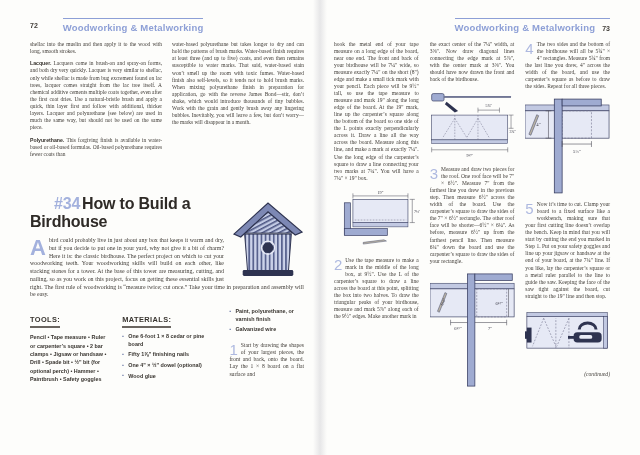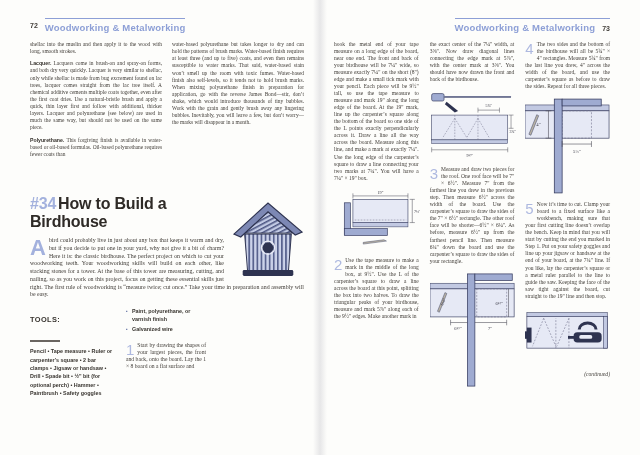--- a/index.html
+++ b/index.html
@@ -9,47 +9,47 @@
   }
   .spine {
     position:absolute; left:313px; top:0; width:14px; height:455px;
     background:linear-gradient(90deg, rgba(70,70,95,0) 0%, rgba(70,70,95,0.12) 50%, rgba(70,70,95,0) 100%);
   }
   .page { position:absolute; top:0; height:455px; width:320px; box-sizing:border-box; }
   .page-left  { left:0;   padding:18px 16px 0 30px; }
   .page-right { left:320px; padding:18px 30px 0 14px; }
 
   
-  .page-header { display:flex; align-items:center; gap:7px; font-family:"Liberation Sans", sans-serif; font-weight:bold; margin-bottom:8px; }
+  .page-header { display:flex; align-items:center; gap:25px; font-family:"Liberation Sans", sans-serif; font-weight:bold; margin-bottom:8px; }
   .page-header.right { justify-content:flex-end; }
   .hgroup { display:inline-flex; align-items:baseline; gap:7px; border-top:1.5px solid #8d9fd6; padding-top:3px; }
   .htitle { color:#8d9fd6; font-size:9.5px; letter-spacing:0.2px; white-space:nowrap; }
   .pagenum { font-size:7px; color:#45413c; }
 
   
   .two-col { display:flex; gap:10px; height:146px; overflow:hidden; }
   .two-col .col { flex:1; min-width:0; }
   .body { font-size:5.4px; line-height:1.32; text-align:justify; margin:0 0 5px 0; }
   .lead { font-family:"Liberation Sans", sans-serif; font-weight:bold; font-size:5.2px; color:#34302b; }
 
   
   .section { margin-top:8px; }
   .birdhouse { float:right; width:72px; height:84px; margin:0 0 2px 8px; }
   .sec-title { font-family:"Liberation Sans", sans-serif; font-size:16px; font-weight:bold; letter-spacing:-0.2px; margin:0; color:#2e2a26; }
-  .sec-num { color:#a3b1dd; margin-right:2px; }
+  .sec-num { color:#a3b1dd; margin-right:2px;margin-left:24px; }
   .script { font-family:"DejaVu Serif", serif; font-style:italic; font-size:10px; color:#34302b; line-height:1.3; letter-spacing:0.3px; }
   .intro { margin-top:6px; font-size:5.9px; line-height:1.32; text-align:justify; }
   .dropcap { float:left; font-family:"Liberation Sans", sans-serif; font-weight:bold; font-size:22px; line-height:0.82; color:#a3b1dd; margin:2px 3px 0 0; }
 
   
   .lists { display:flex; margin-top:9px; }
   .col-tools { width:84px; }
   .col-mats  { width:102px; margin-left:14px; }
   .col-third { width:80px; margin-left:12px; }
-  .list-head { font-family:"Liberation Sans", sans-serif; font-weight:bold; font-size:7.4px; letter-spacing:0.4px; color:#38342f; border-bottom:2px solid #6a6560; padding-bottom:16px; display:inline-block; margin-bottom:5px; }
+  .list-head { font-family:"Liberation Sans", sans-serif; font-weight:bold; font-size:7.4px; letter-spacing:0.4px; color:#38342f; border-bottom:2px solid #6a6560; padding-bottom:2px; display:inline-block; margin-bottom:5px; }
   .tools-text { font-family:"Liberation Sans", sans-serif; font-weight:bold; font-size:5.4px; line-height:1.55; color:#38342f; margin:0; }
   ul.blist { list-style:none; margin:0; padding:0; font-family:"Liberation Sans", sans-serif; font-weight:bold; font-size:5.4px; line-height:1.35; color:#38342f; }
   ul.blist li { padding-left:6px; position:relative; margin-bottom:3.5px; }
   ul.blist li::before { content:"▪"; position:absolute; left:0; top:-0.5px; color:#6d7ba8; font-size:5px; }
 
   
   .step-p { font-size:5.6px; line-height:1.3; text-align:justify; margin:0; }
   .col-third .step-p { margin-top:8px; }
   .stepnum { float:left; font-family:"Liberation Sans", sans-serif; font-size:15px; line-height:0.9; font-weight:normal; color:#aeb9e0; margin:1px 3px 0 0; }
 
@@ -118,20 +118,29 @@
       <div class="intro">
         <span class="dropcap">A</span><span>bird could probably live in just about any box that keeps it warm and dry, but if you decide to put one in your yard, why not give it a bit of charm? Here it is: the classic birdhouse. The perfect project on which to cut your woodworking teeth. Your woodworking skills will build on each other, like stacking stones for a tower. At the base of this tower are measuring, cutting, and nailing, so as you work on this project, focus on getting these essential skills just right. The first rule of woodworking is “measure twice; cut once.” Take your time in preparation and assembly will be easy.</span>
       </div>
     </div>
 
     <div class="lists">
       <div class="col-tools">
         <div class="list-head">TOOLS:</div>
         <p class="tools-text">Pencil • Tape measure • Ruler or carpenter’s square • 2 bar clamps • Jigsaw or handsaw • Drill • Spade bit • ½" bit (for optional perch) • Hammer • Paintbrush • Safety goggles</p>
       </div>
+      <div class="col-mats">
+        <div class="list-head">MATERIALS:</div>
+        <ul class="blist">
+          <li>One 6-foot 1 × 8 cedar or pine board</li>
+          <li>Fifty 1⅝" finishing nails</li>
+          <li>One 4" × ½" dowel (optional)</li>
+          <li>Wood glue</li>
+        </ul>
+      </div>
       <div class="col-third">
         <ul class="blist">
           <li>Paint, polyurethane, or varnish finish</li>
           <li>Galvanized wire</li>
         </ul>
         <p class="step-p"><span class="stepnum">1</span><span>Start by drawing the shapes of your largest pieces, the front and back, onto the board. Lay the 1 × 8 board on a flat surface and</span></p>
       </div>
     </div>
   </div>
 

